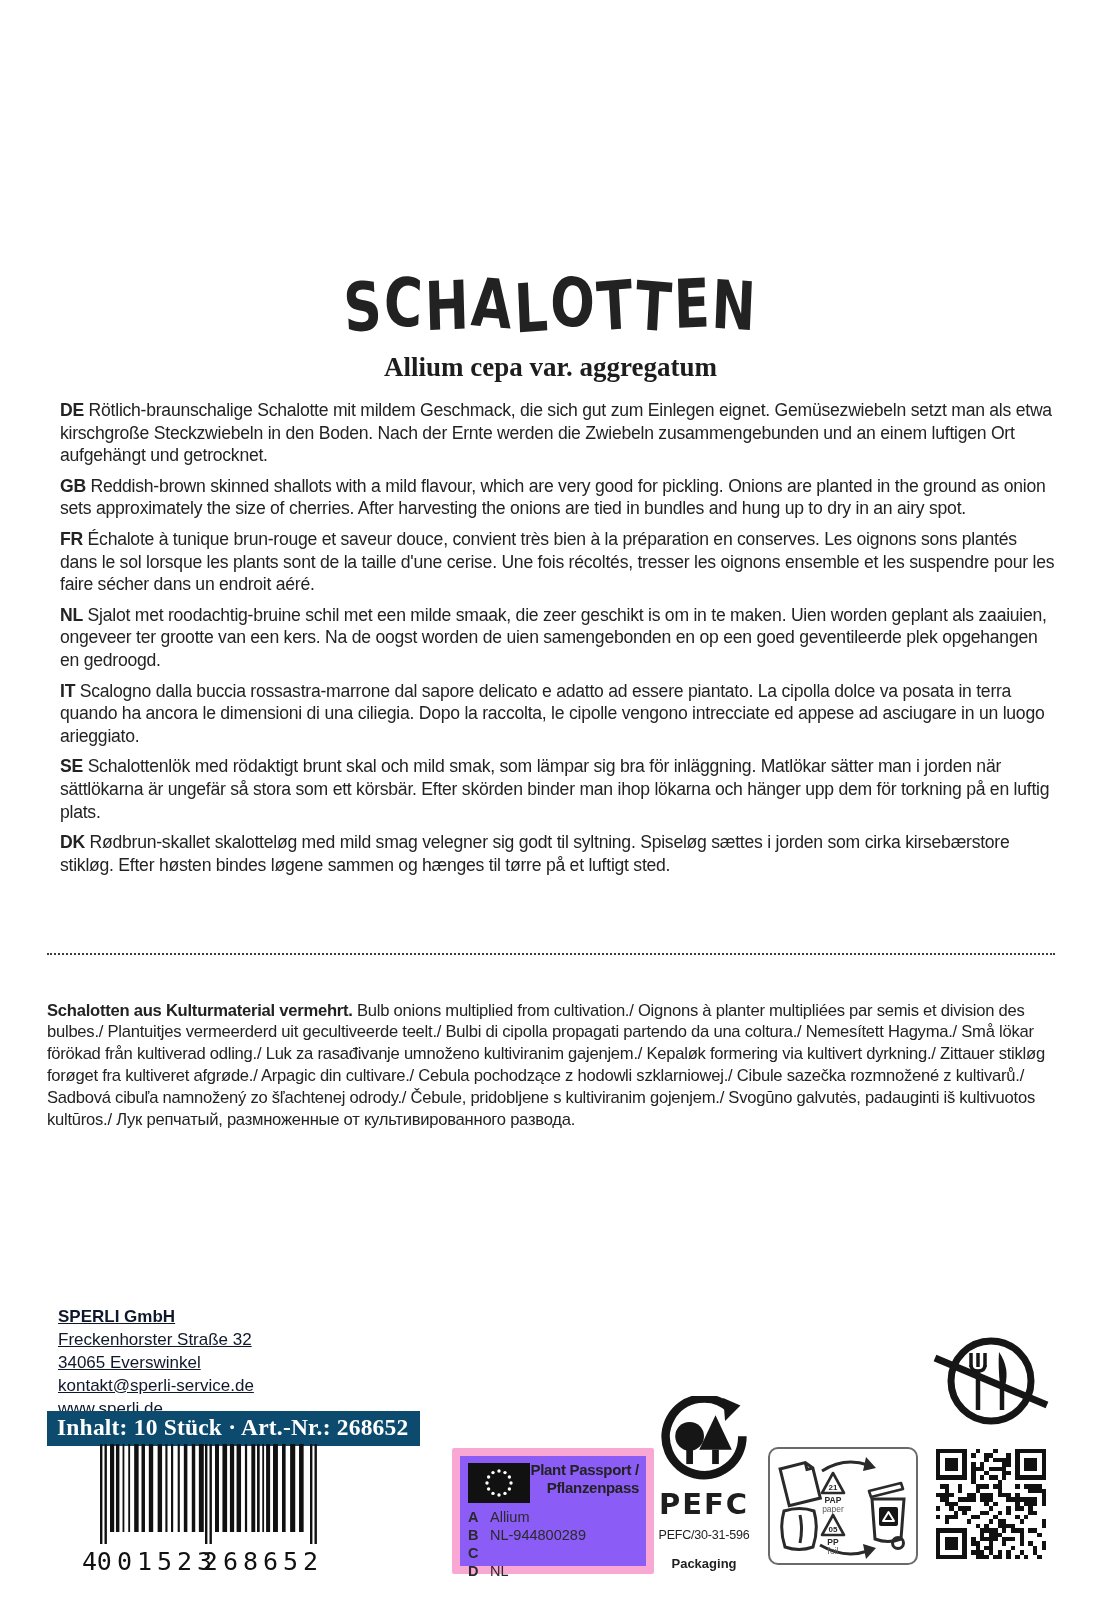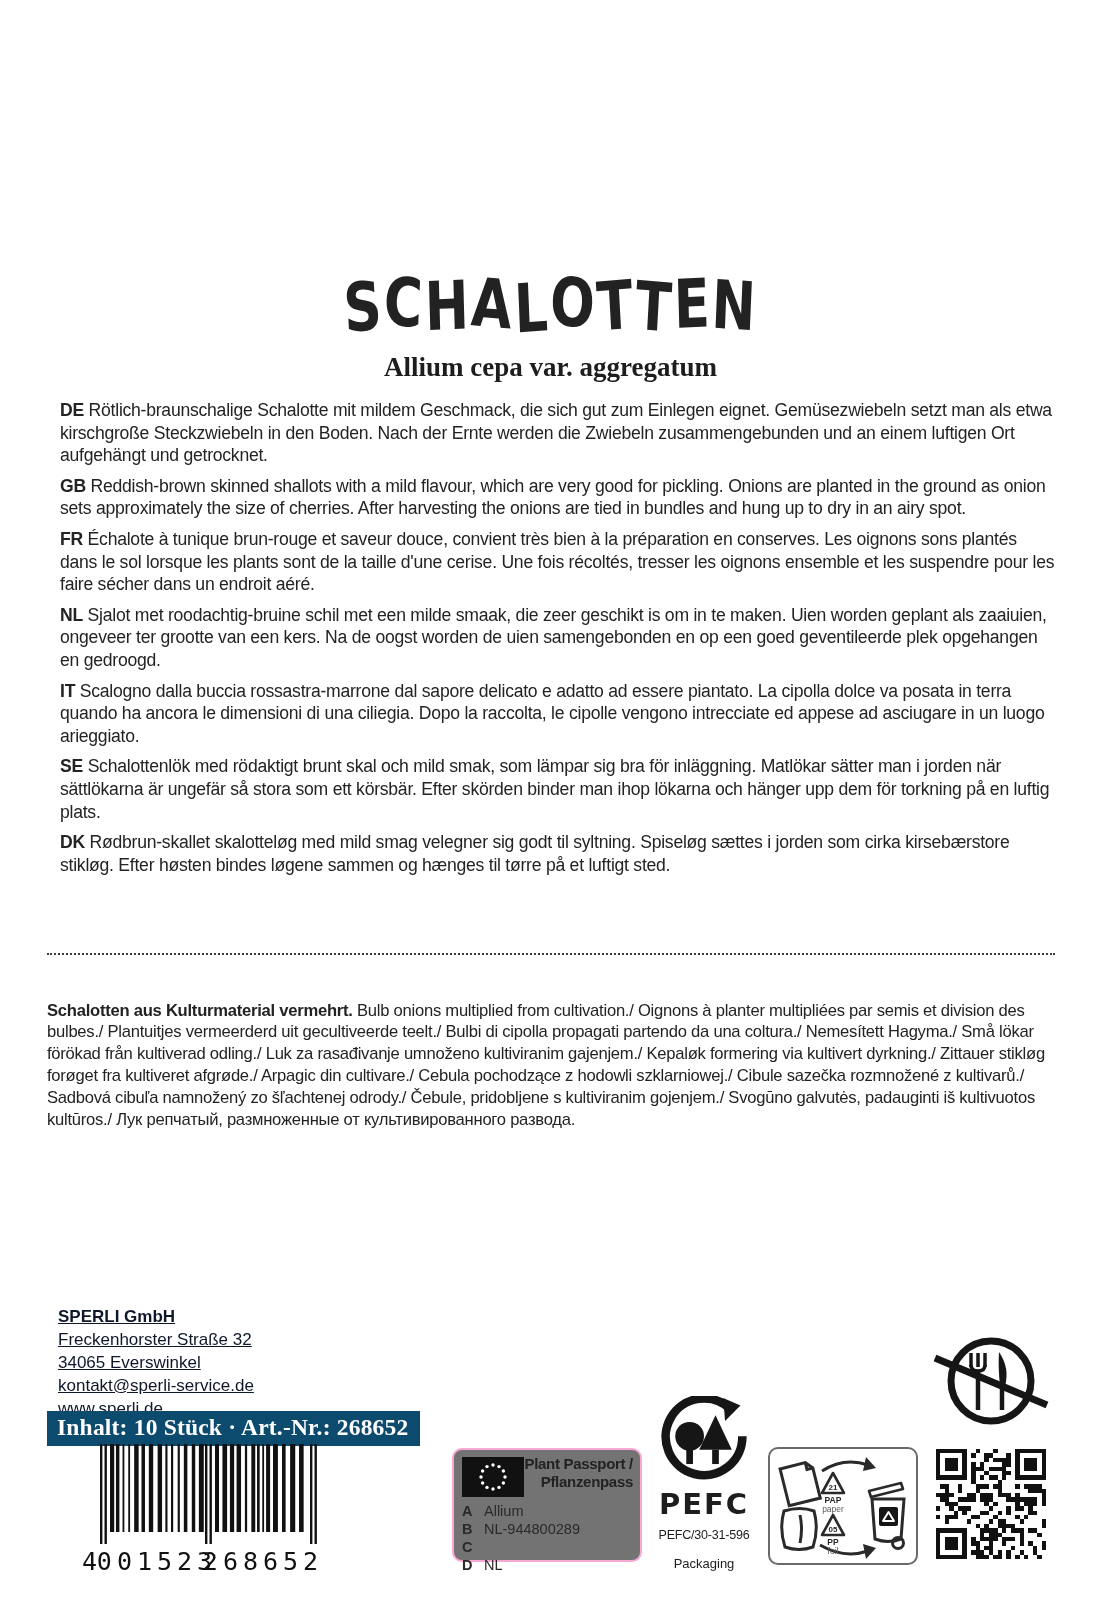--- a/index.html
+++ b/index.html
@@ -33,34 +33,34 @@
   
   .content-bar{position:absolute;top:1411px;left:47px;background:#0c4a6e;color:#fff;
                font-family:"Liberation Serif",serif;font-weight:bold;font-size:23.5px;
                padding:3px 12px 5px 10px;letter-spacing:0.2px;text-align:center;}
 
   
   .barcode{position:absolute;left:70px;top:1444px;}
 
   
   .passport{position:absolute;left:452px;top:1448px;width:186px;height:110px;
-            border:2px solid #f9a8d4;border-radius:10px;background:#737373;}
+            border:8px solid #f9a8d4;border-radius:2px;background:#8b5cf6;}
   .pp-flag{position:absolute;left:8px;top:7px;width:62px;height:40px;}
   .pp-title{position:absolute;right:7px;top:5px;text-align:right;font-weight:bold;
             font-size:15px;line-height:18px;letter-spacing:-0.3px;color:#222;}
   .pp-rows{position:absolute;left:8px;top:52px;width:170px;}
   .pp-row{display:flex;font-size:14.5px;line-height:18px;color:#2a2a2a;}
   .pp-key{font-weight:bold;width:22px;}
 
   
   .pefc{position:absolute;left:648px;top:1396px;width:112px;text-align:center;color:#1e1e1e;}
   .pefc-name{font-family:"DejaVu Sans",sans-serif;font-weight:bold;font-size:29px;
              letter-spacing:2px;margin-top:-4px;transform:scaleY(0.95);}
   .pefc-lic{font-size:12.5px;margin-top:6px;letter-spacing:-0.2px;}
-  .pefc-pack{font-size:13px;margin-top:14px;}
+  .pefc-pack{font-size:13px;margin-top:14px;font-weight:bold;}
 
   
   .packbox{position:absolute;left:768px;top:1447px;width:146px;height:114px;
            border:2px solid #6a6a6a;border-radius:10px;background:#fff;}
 
   
   .qr{position:absolute;left:936px;top:1449px;}
 
   
   .nofood{position:absolute;left:928px;top:1324px;}

